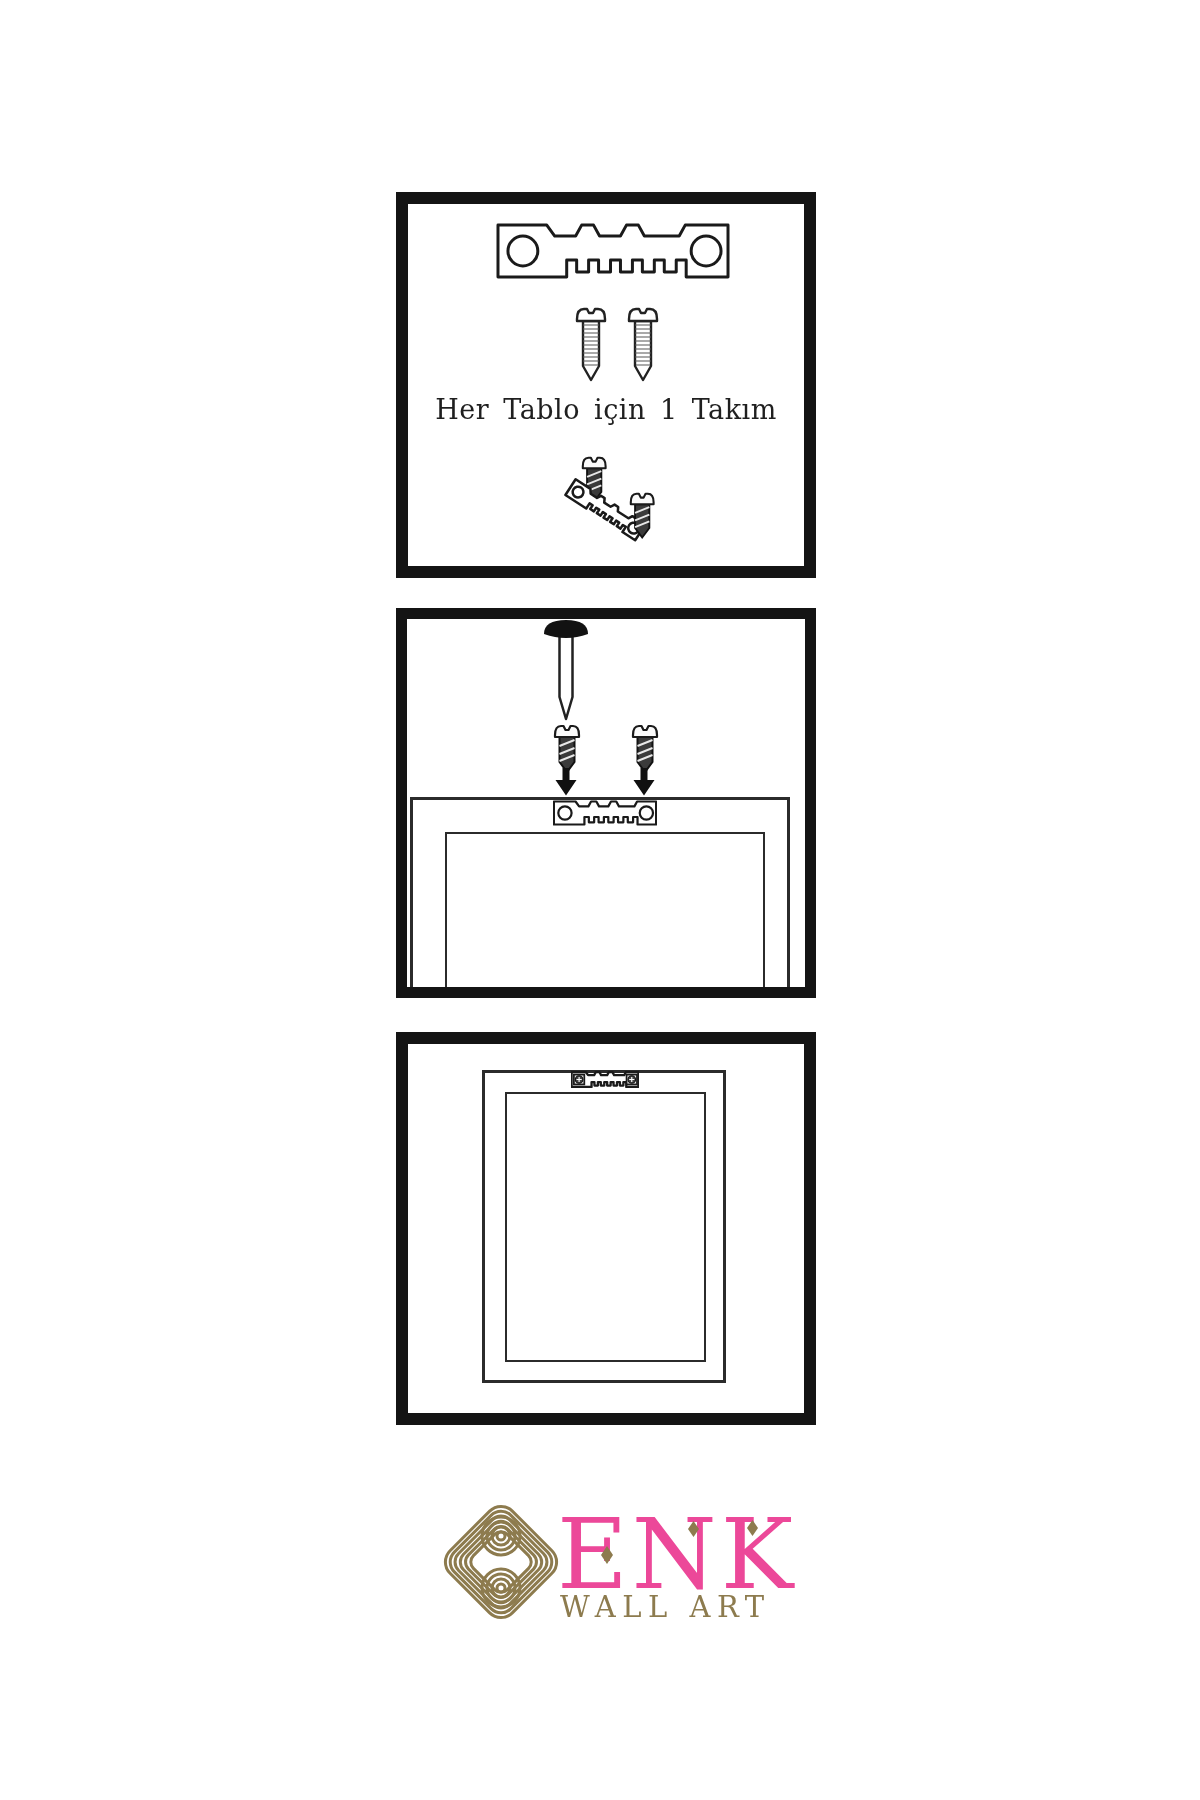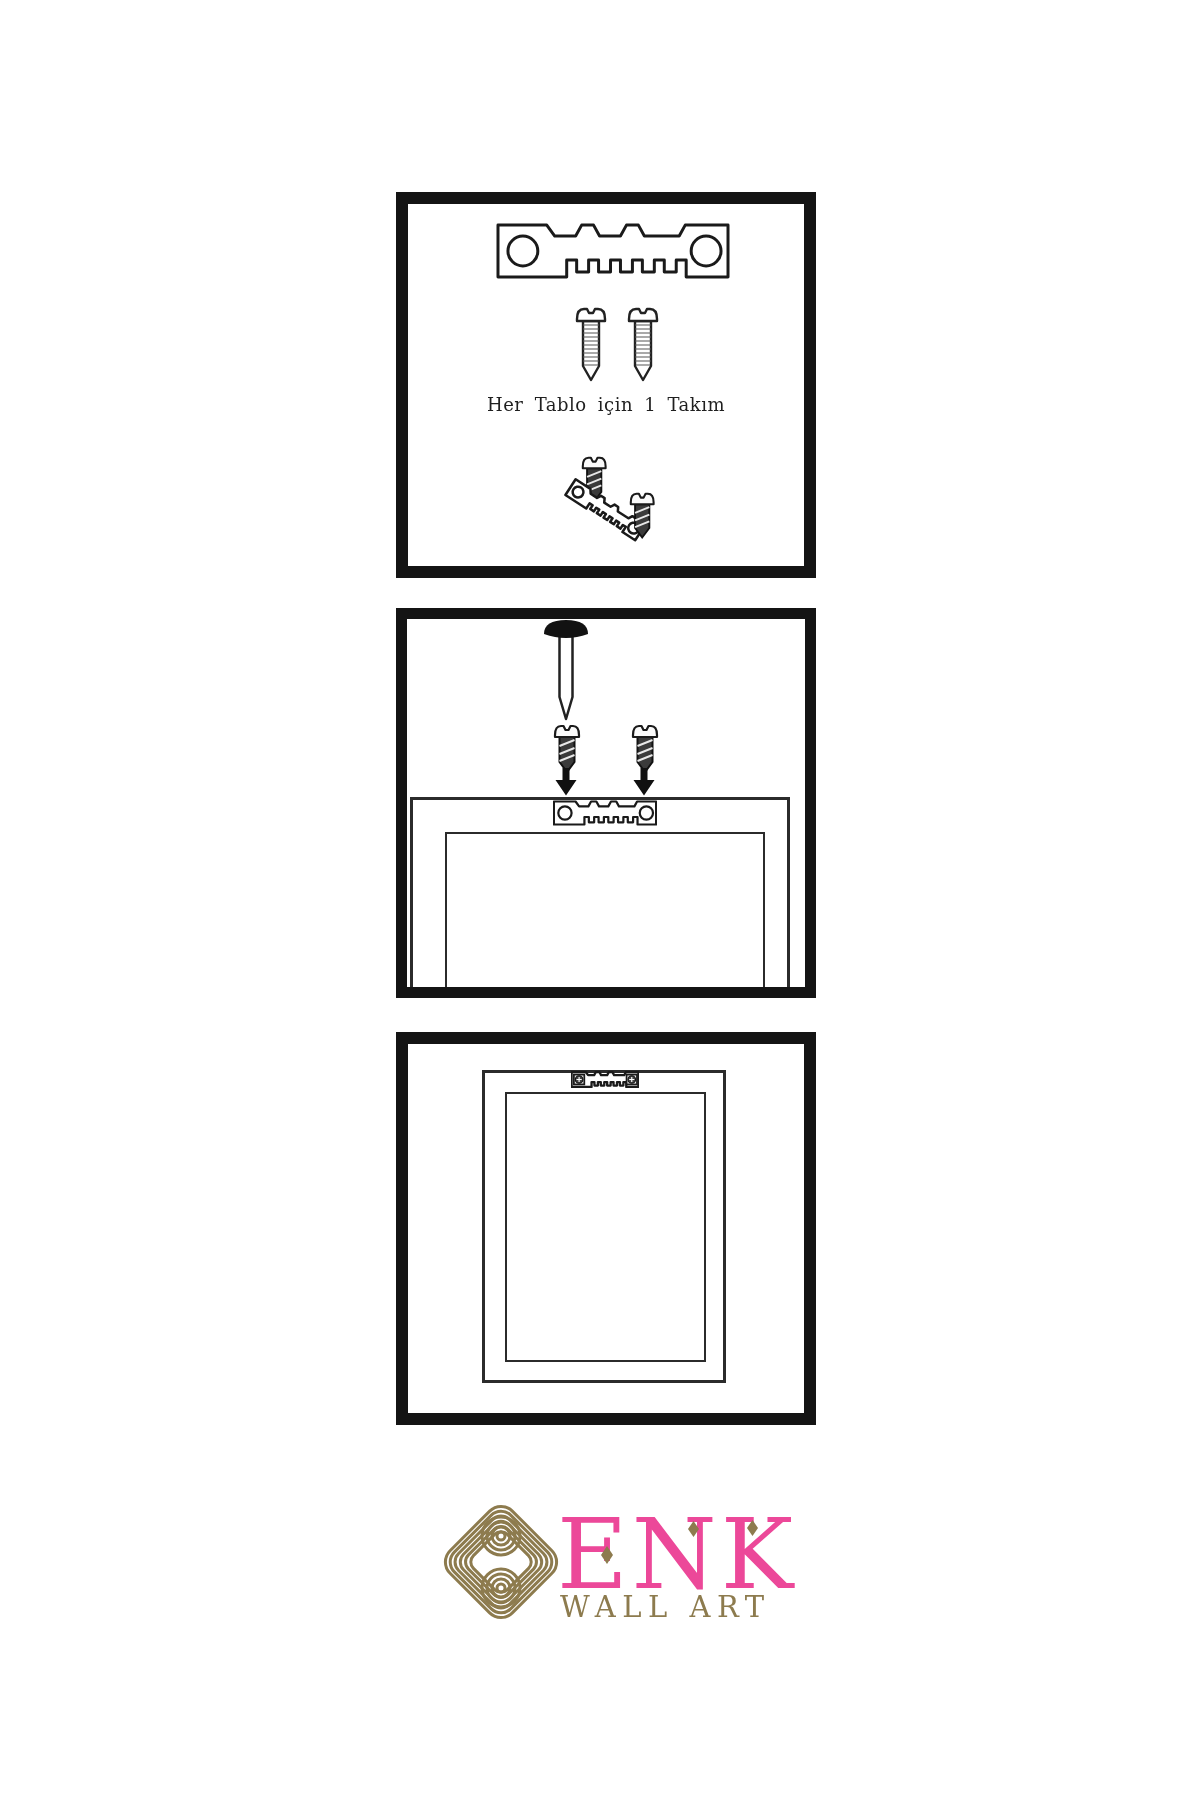--- a/index.html
+++ b/index.html
@@ -5,21 +5,21 @@
   html,body{margin:0;padding:0;background:#ffffff;}
   .stage{position:relative;width:1200px;height:1800px;background:#ffffff;overflow:hidden;
          font-family:"DejaVu Serif", serif;}
   .panel{position:absolute;left:396px;width:420px;border:12px solid #141414;background:#ffffff;
          box-sizing:border-box;overflow:hidden;}
   .p1{top:192px;height:386px;}
   .p2{top:608px;height:390px;border-width:11px;}
   .p3{top:1032px;height:393px;}
   .abs{position:absolute;}
   .caption{position:absolute;left:0;right:0;text-align:center;color:#1f1f1f;
-           font-size:18px;letter-spacing:.5px;word-spacing:5px;white-space:nowrap;}
+           font-size:27px;letter-spacing:.5px;word-spacing:5px;white-space:nowrap;}
   .frame-edge{position:absolute;border:3px solid #2b2b2b;box-sizing:border-box;background:transparent;}
   .frame-edge.open-bottom{border-bottom:none;}
   .frame-edge.thin{border-width:2px;}
   .brand{position:absolute;color:#ec4899;font-size:97px;line-height:1;letter-spacing:4px;white-space:nowrap;}
   .subtitle{position:absolute;color:#8d7b4e;font-size:29px;line-height:1;letter-spacing:6.5px;white-space:nowrap;}
   .diamond{position:absolute;background:#8d7b4e;clip-path:polygon(50% 0,100% 50%,50% 100%,0 50%);}
   svg{display:block;}
 </style>
 </head>
 <body>

